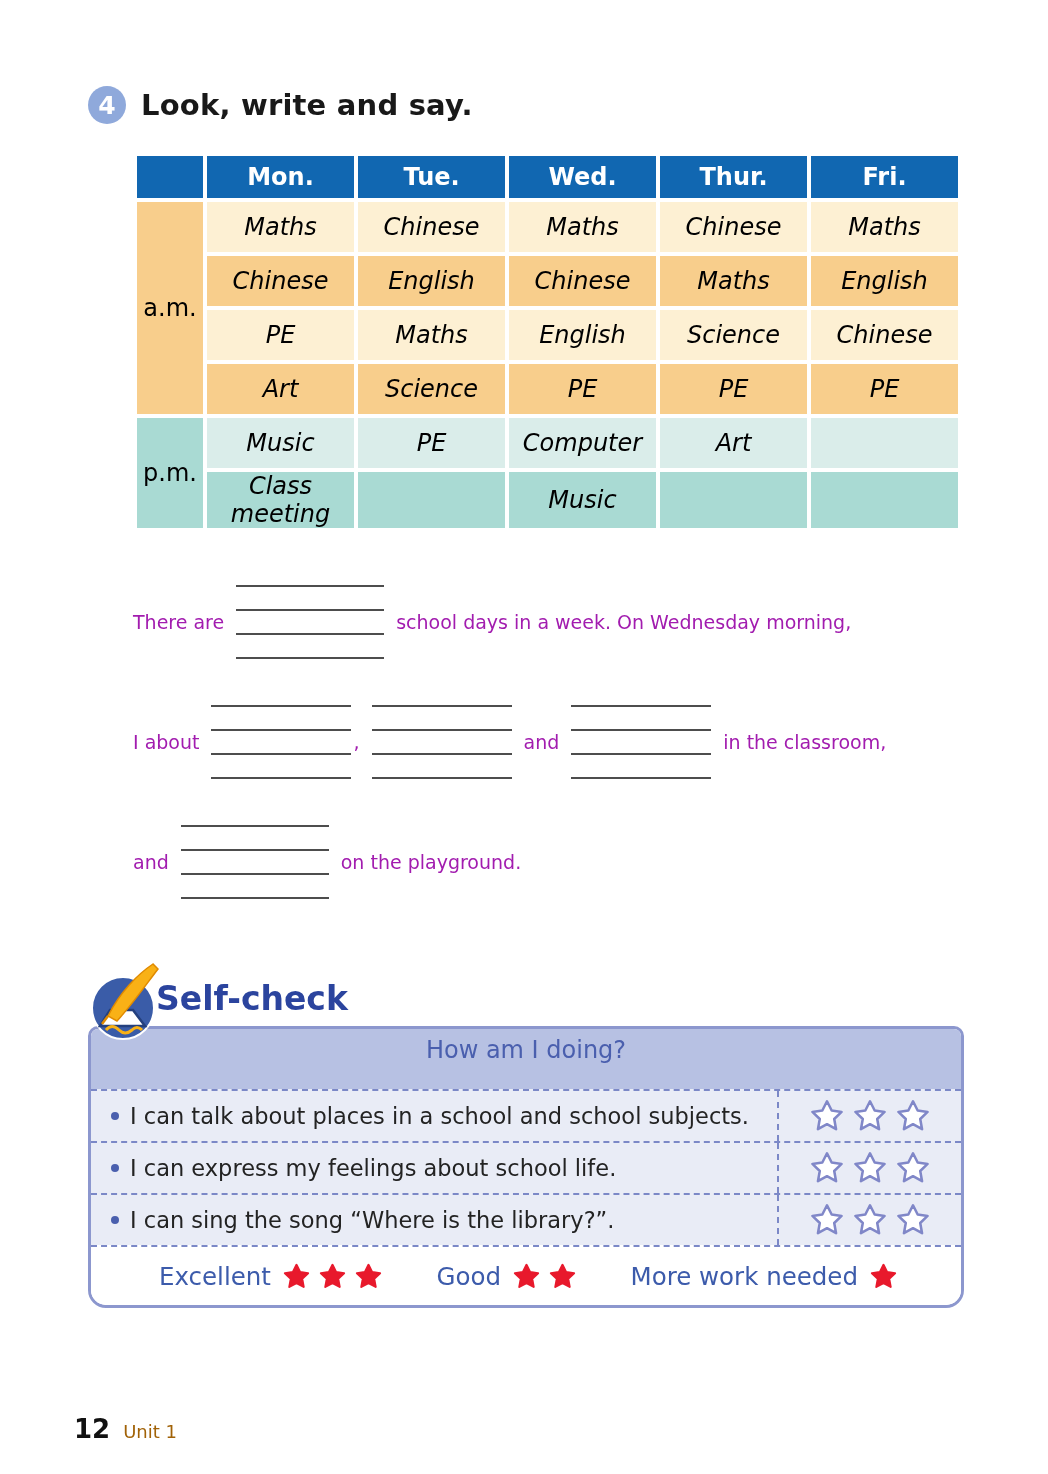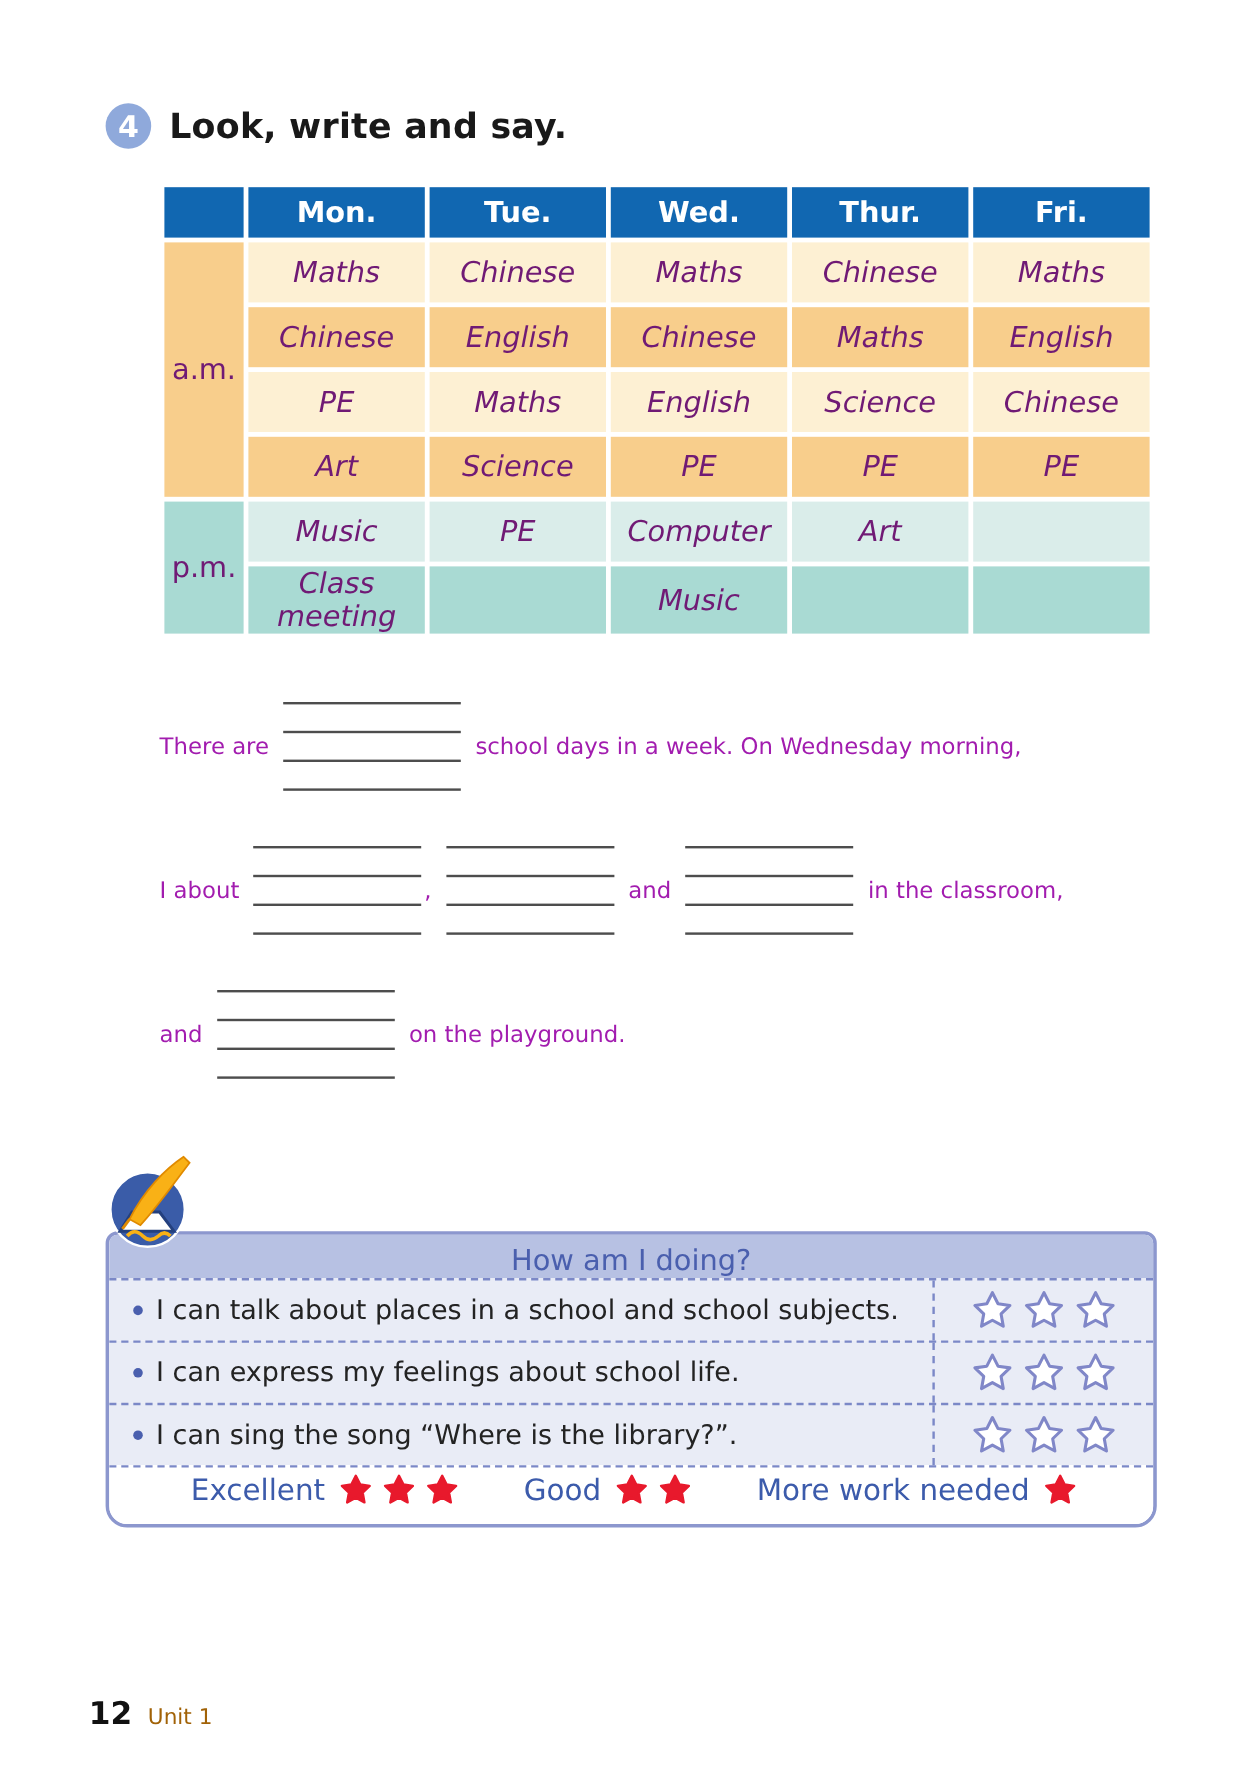--- a/index.html
+++ b/index.html
@@ -29,21 +29,21 @@
     margin: 28px 0 0 133px;
     table-layout: fixed;
   }
   .timetable th, .timetable td { text-align: center; vertical-align: middle; }
   th.day {
     background: #1167B1; color: #ffffff;
     font-size: 24px; font-weight: bold;
     width: 147px; height: 42px;
   }
   th.corner { background: #1167B1; width: 66px; }
-  .timetable td { font-size: 24px; height: 50px; color: #701a75; margin-left: 20px; }
+  .timetable td { font-size: 24px; height: 50px; color: #000000; margin-left: 20px; }
   td.cream  { background: #FDF0D3; font-style: italic; }
   td.orange { background: #F8CE8C; font-style: italic; }
   td.tlight { background: #DAEDEA; font-style: italic; }
   td.tdark  { background: #A9DAD3; font-style: italic; }
   td.side   { font-style: normal; font-size: 24px; }
   td.side.am { background: #F8CE8C; }
   td.side.pm { background: #A9DAD3; }
 
   
   .sentences { margin: 42px 0 0 133px; font-size: 19px; color: #a21caf; }
@@ -60,27 +60,27 @@
   .sc-title-row { position: relative; z-index: 2; display: flex; align-items: flex-end; margin-left: 2px; }
   .sc-logo { width: 72px; height: 80px; flex: none; margin-bottom: -16px; }
   .sc-title { font-size: 33px; font-weight: bold; color: #2B449E; margin-left: -6px; margin-bottom: 8px; }
   .sc-panel {
     position: relative; z-index: 1;
     border: 3px solid #8C97CE;
     border-radius: 10px 10px 18px 18px;
     overflow: hidden;
     background: #fff;
   }
-  .sc-head { background: #B7C1E3; color: #4A5FAE; text-align: center; font-size: 24px; padding: 7px 0 1px; }
+  .sc-head { background: #B7C1E3; color: #4A5FAE; text-align: center; font-size: 24px; padding: 7px 0 25px; }
   .sc-row { display: flex; align-items: stretch; background: #E9ECF6; border-top: 2px dashed #7B88C7; }
   .sc-row.alt { background: #D8DDF0; }
   .sc-text-cell { flex: 1; display: flex; align-items: center; gap: 11px; padding: 12px 8px 12px 20px; font-size: 22.5px; color: #232323; }
   .bullet { width: 8px; height: 8px; border-radius: 50%; background: #4A5FAE; flex: none; }
   .sc-stars { width: 184px; flex: none; display: flex; align-items: center; justify-content: center; gap: 9px; border-left: 2px dashed #7B88C7; }
-  .sc-legend { display: flex; justify-content: space-between; align-items: flex-start; background: #ffffff; border-top: 2px dashed #7B88C7; padding: 4px 64px 14px 68px; }
+  .sc-legend { display: flex; justify-content: space-between; align-items: flex-start; background: #ffffff; border-top: 2px dashed #7B88C7; padding: 15px 64px 14px 68px; }
   .leg-item { display: flex; align-items: center; gap: 12px; }
   .leg-label { font-size: 24.5px; color: #3C5BAB; }
   .leg-stars { display: flex; gap: 9px; }
 
   
   .footer { position: absolute; left: 74px; bottom: 30px; display: flex; align-items: baseline; gap: 13px; }
   .pageno { font-size: 26px; font-weight: bold; color: #111; }
   .unitlabel { font-size: 18px; color: #a16207; }
 </style>
 </head>
@@ -178,20 +178,21 @@
     <div class="sc-title-row">
       <span class="sc-logo">
         <svg width="72" height="80" viewBox="0 0 72 80">
           <circle cx="33" cy="46" r="31" fill="#3A5CA8" stroke="#ffffff" stroke-width="2"></circle>
           <polygon points="20,48 43,48 55,64 10,64" fill="#ffffff" stroke="#24407E" stroke-width="2.5"></polygon>
           <path d="M63,2 C48,12 30,30 18,54 L27,59 C41,44 55,24 68,7 Z" fill="#F9B116" stroke="#E08A00" stroke-width="1.5"></path>
           <path d="M18,54 L12,62" stroke="#E08A00" stroke-width="2.5" fill="none"></path>
           <path d="M16,68 q6,-7 13,0 q6,6 13,0 q5,-5 10,0" stroke="#F9B116" fill="none" stroke-width="3"></path>
         </svg>
       </span>
+      <span class="sc-title">Self-check</span>
     </div>
     <div class="sc-panel">
       <div class="sc-head">How am I doing?</div>
       <div>
           <div class="sc-row ">
       <div class="sc-text-cell">
         <span class="bullet"></span>
         <span>I can talk about places in a school and school subjects.</span>
       </div>
       <div class="sc-stars">

